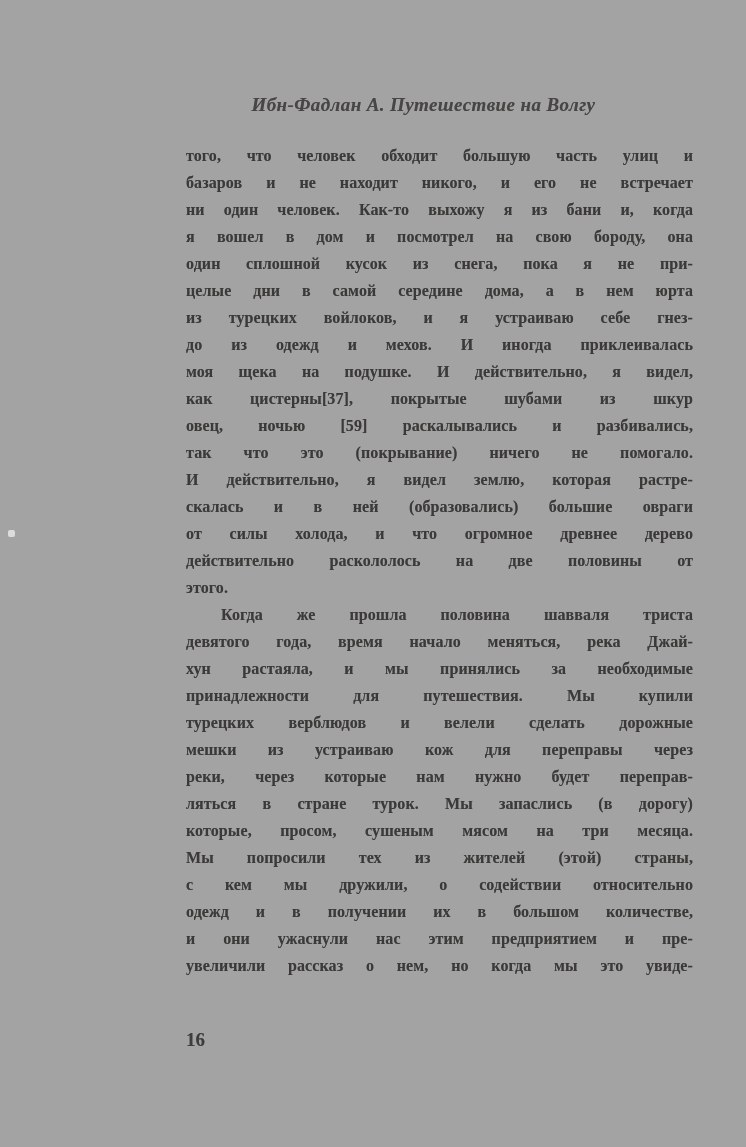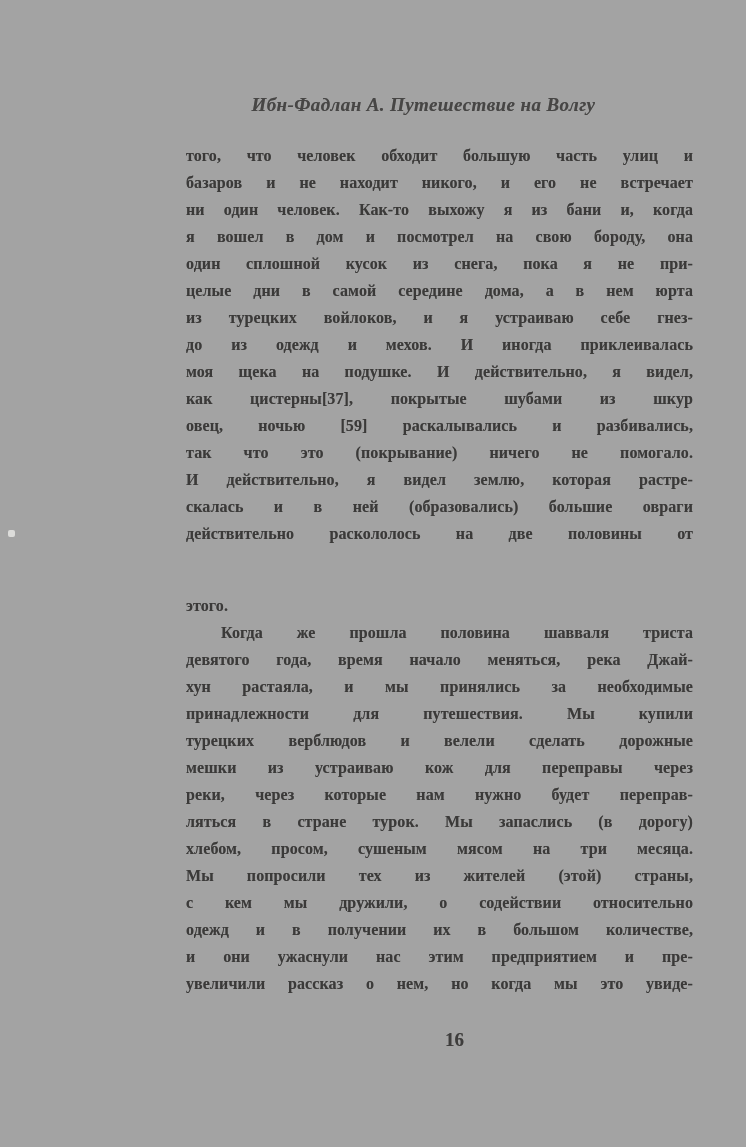--- a/index.html
+++ b/index.html
@@ -44,28 +44,27 @@
     line-height: 27px;
     text-align: justify;
     text-align-last: justify;
     overflow: hidden;
   }
   .line.indent {
     text-indent: 35px;
   }
   .line.para-end {
     text-align-last: left;
-    margin-top: 45px;
   }
   .page-number {
     position: absolute;
     top: 1028px;
-    left: 201px;
+    left: 186px;
     width: 507px;
-    text-align: center;
+    text-align: left;
     font-size: 19px;
     line-height: 24px;
     color: #3e3d3c;
     text-shadow: 0 0 0.6px rgba(60,60,60,0.45);
   }
   .scan-speck {
     position: absolute;
     left: 8px;
     top: 530px;
     width: 7px;
@@ -88,31 +87,32 @@
       <div class="line">один сплошной кусок из снега, пока я не при-</div>
       <div class="line">целые дни в самой середине дома, а в нем юрта</div>
       <div class="line">из турецких войлоков, и я устраиваю себе гнез-</div>
       <div class="line">до из одежд и мехов. И иногда приклеивалась</div>
       <div class="line">моя щека на подушке. И действительно, я видел,</div>
       <div class="line">как цистерны[37], покрытые шубами из шкур</div>
       <div class="line">овец, ночью [59] раскалывались и разбивались,</div>
       <div class="line">так что это (покрывание) ничего не помогало.</div>
       <div class="line">И действительно, я видел землю, которая растре-</div>
       <div class="line">скалась и в ней (образовались) большие овраги</div>
+      <div class="line">от силы холода, и что огромное древнее дерево</div>
       <div class="line">действительно раскололось на две половины от</div>
       <div class="line para-end">этого.</div>
       <div class="line indent">Когда же прошла половина шавваля триста</div>
       <div class="line">девятого года, время начало меняться, река Джай-</div>
       <div class="line">хун растаяла, и мы принялись за необходимые</div>
       <div class="line">принадлежности для путешествия. Мы купили</div>
       <div class="line">турецких верблюдов и велели сделать дорожные</div>
       <div class="line">мешки из устраиваю кож для переправы через</div>
       <div class="line">реки, через которые нам нужно будет переправ-</div>
       <div class="line">ляться в стране турок. Мы запаслись (в дорогу)</div>
-      <div class="line">хлебом, просом, сушеным мясом на три месяца.</div>
+      <div class="line">которые, просом, сушеным мясом на три месяца.</div>
       <div class="line">Мы попросили тех из жителей (этой) страны,</div>
       <div class="line">с кем мы дружили, о содействии относительно</div>
       <div class="line">одежд и в получении их в большом количестве,</div>
       <div class="line">и они ужаснули нас этим предприятием и пре-</div>
       <div class="line">увеличили рассказ о нем, но когда мы это увиде-</div>
     </div>
 
   <div class="scan-speck"></div>
 
   <div class="page-number">16</div>

